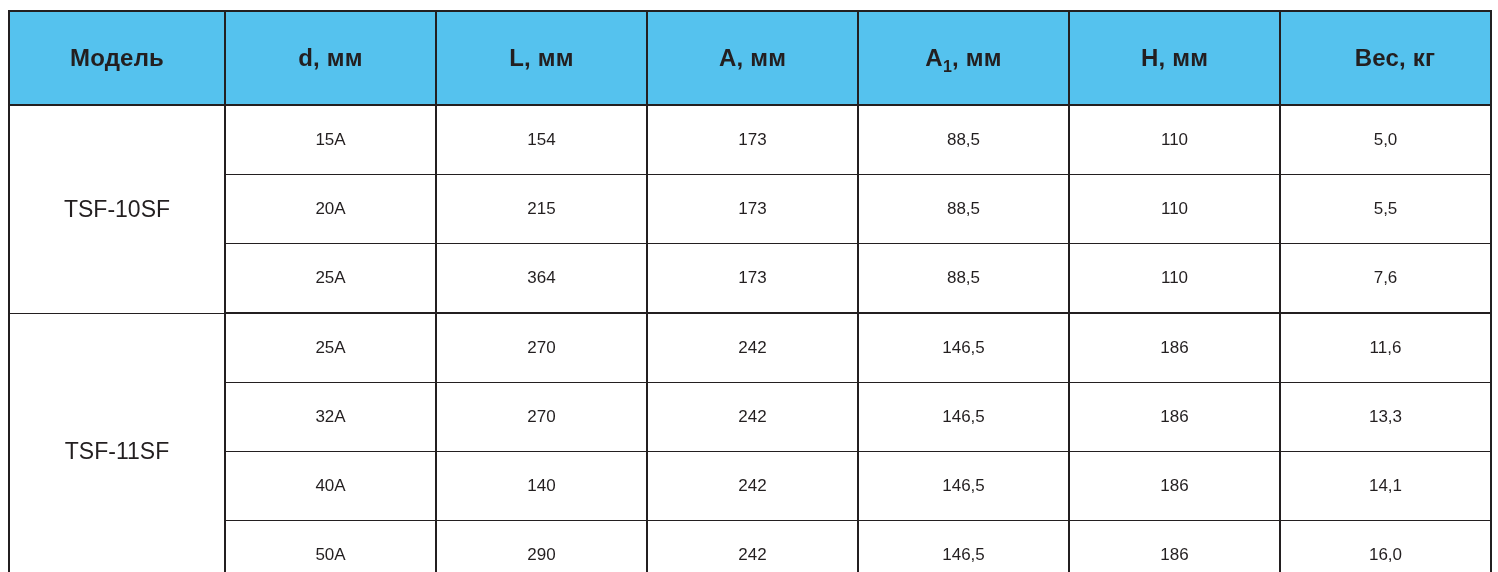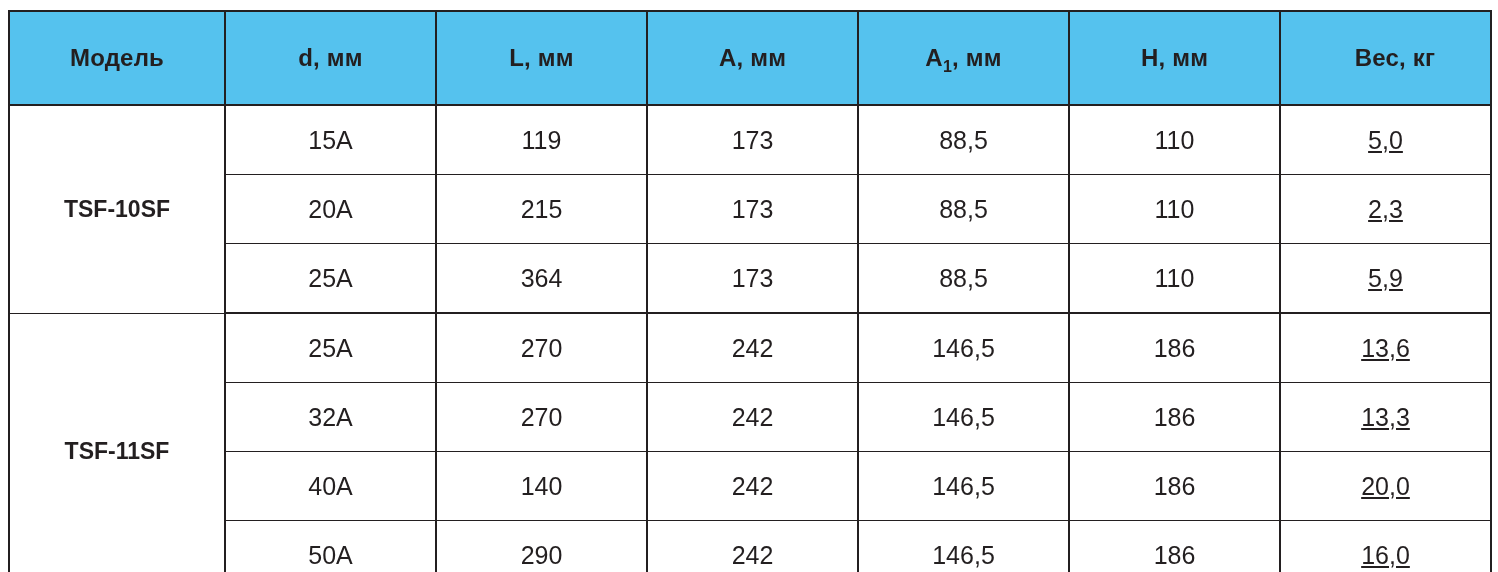--- a/index.html
+++ b/index.html
@@ -42,35 +42,34 @@
     height: 90px;
     border-right: 2px solid #231f20;
     border-bottom: 2px solid #231f20;
     text-align: center;
     vertical-align: middle;
     letter-spacing: 0.2px;
   }
   thead th:last-child { border-right: none; padding-left: 20px; }
 
   tbody td {
-    font-size: 25px;
+    font-size: 17px;
     font-weight: normal;
     height: 66px;
     text-align: center;
     vertical-align: middle;
     border-right: 2px solid #231f20;
     border-bottom: 1px solid #231f20;
     background: #ffffff;
   }
-  tbody td:last-child { border-right: none; text-decoration: underline; }
+  tbody td:last-child { border-right: none; }
 
   tbody td.model-cell {
     font-size: 23px;
     border-right: 2px solid #231f20;
-    font-weight: bold;
   }
   tbody tr.group-end td {
     border-bottom: 2px solid #231f20;
   }
   tbody tr:last-child td {
     border-bottom: none;
   }
   .sub {
     font-size: 16px;
     vertical-align: sub;
@@ -99,66 +98,66 @@
         <th>A, мм</th>
         <th><span>A</span><span class="sub">1</span><span>, мм</span></th>
         <th>H, мм</th>
         <th>Вес, кг</th>
       </tr>
     </thead>
     <tbody>
       <tr>
         <td class="model-cell" rowspan="3">TSF-10SF</td>
         <td>15A</td>
-        <td>119</td>
+        <td>154</td>
         <td>173</td>
         <td>88,5</td>
         <td>110</td>
         <td>5,0</td>
       </tr>
       <tr>
         <td>20A</td>
         <td>215</td>
         <td>173</td>
         <td>88,5</td>
         <td>110</td>
-        <td>2,3</td>
+        <td>5,5</td>
       </tr>
       <tr class="group-end">
         <td>25A</td>
         <td>364</td>
         <td>173</td>
         <td>88,5</td>
         <td>110</td>
-        <td>5,9</td>
+        <td>7,6</td>
       </tr>
       <tr>
         <td class="model-cell" rowspan="4">TSF-11SF</td>
         <td>25A</td>
         <td>270</td>
         <td>242</td>
         <td>146,5</td>
         <td>186</td>
-        <td>13,6</td>
+        <td>11,6</td>
       </tr>
       <tr>
         <td>32A</td>
         <td>270</td>
         <td>242</td>
         <td>146,5</td>
         <td>186</td>
         <td>13,3</td>
       </tr>
       <tr>
         <td>40A</td>
         <td>140</td>
         <td>242</td>
         <td>146,5</td>
         <td>186</td>
-        <td>20,0</td>
+        <td>14,1</td>
       </tr>
       <tr>
         <td>50A</td>
         <td>290</td>
         <td>242</td>
         <td>146,5</td>
         <td>186</td>
         <td>16,0</td>
       </tr>
     </tbody>

